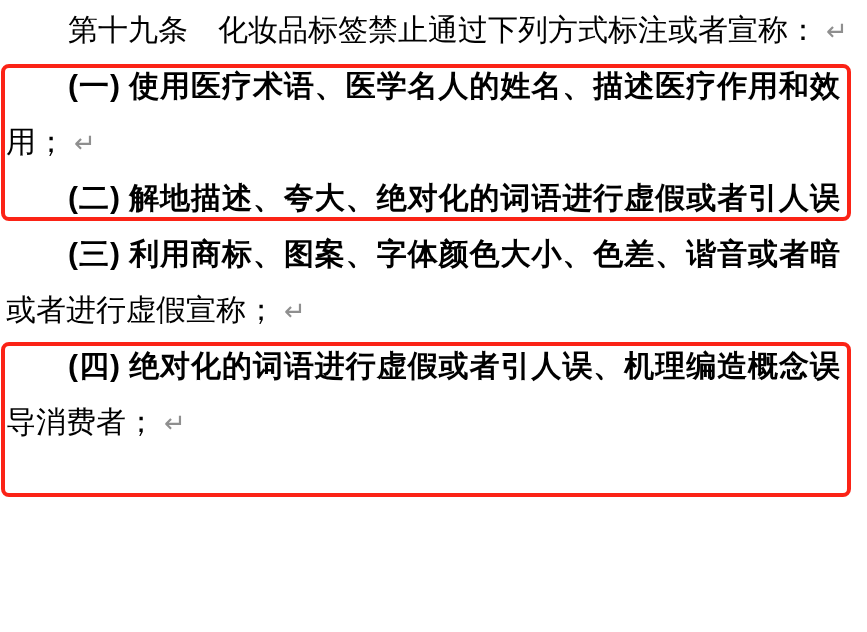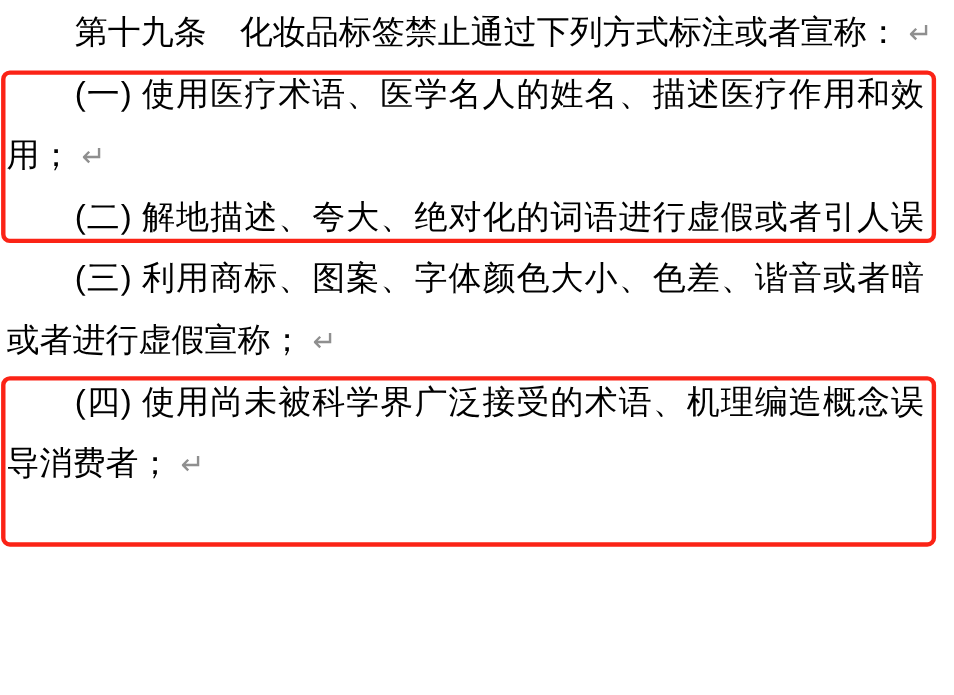--- a/index.html
+++ b/index.html
@@ -23,20 +23,21 @@
     padding-left:6px;
     padding-right:27px;
     white-space:nowrap;
     color:#000;
   }
   .line.indent{padding-left:68px;}
   .line.justify{
     white-space:normal;
     text-align:justify;
     text-align-last:justify;
+    font-weight:bold;
   }
   .pmark{
     color:#8f8f8f;
     font-size:26px;
     margin-left:8px;
     font-family:"DejaVu Sans",sans-serif;
   }
   .anno-box{
     position:absolute;
     left:1px;
@@ -62,21 +63,21 @@
 <div id="page">
 
   <div id="text-flow">
 
   <div class="line indent"><span>第十九条　化妆品标签禁止通过下列方式标注或者宣称：</span><span class="pmark">↵</span></div>
       <div class="line indent justify"><span>(一) 使用医疗术语、医学名人的姓名、描述医疗作用和效</span></div>
       <div class="line"><span>用；</span><span class="pmark">↵</span></div>
       <div class="line indent justify"><span>(二) 解地描述、夸大、绝对化的词语进行虚假或者引人误</span></div>
       <div class="line indent justify"><span>(三) 利用商标、图案、字体颜色大小、色差、谐音或者暗</span></div>
       <div class="line"><span>或者进行虚假宣称；</span><span class="pmark">↵</span></div>
-      <div class="line indent justify"><span>(四) 使用尚未被科学界广泛接受的术语、机理编造概念误</span></div>
+      <div class="line indent justify"><span>(四) 绝对化的词语进行虚假或者引人误、机理编造概念误</span></div>
       <div class="line"><span>导消费者；</span><span class="pmark">↵</span></div>
     </div>
 
   <div id="anno-box-1" class="anno-box"></div>
   <div id="anno-box-2" class="anno-box"></div>
 
   <div id="bottom-edge-line"></div>
 
 </div>
 

